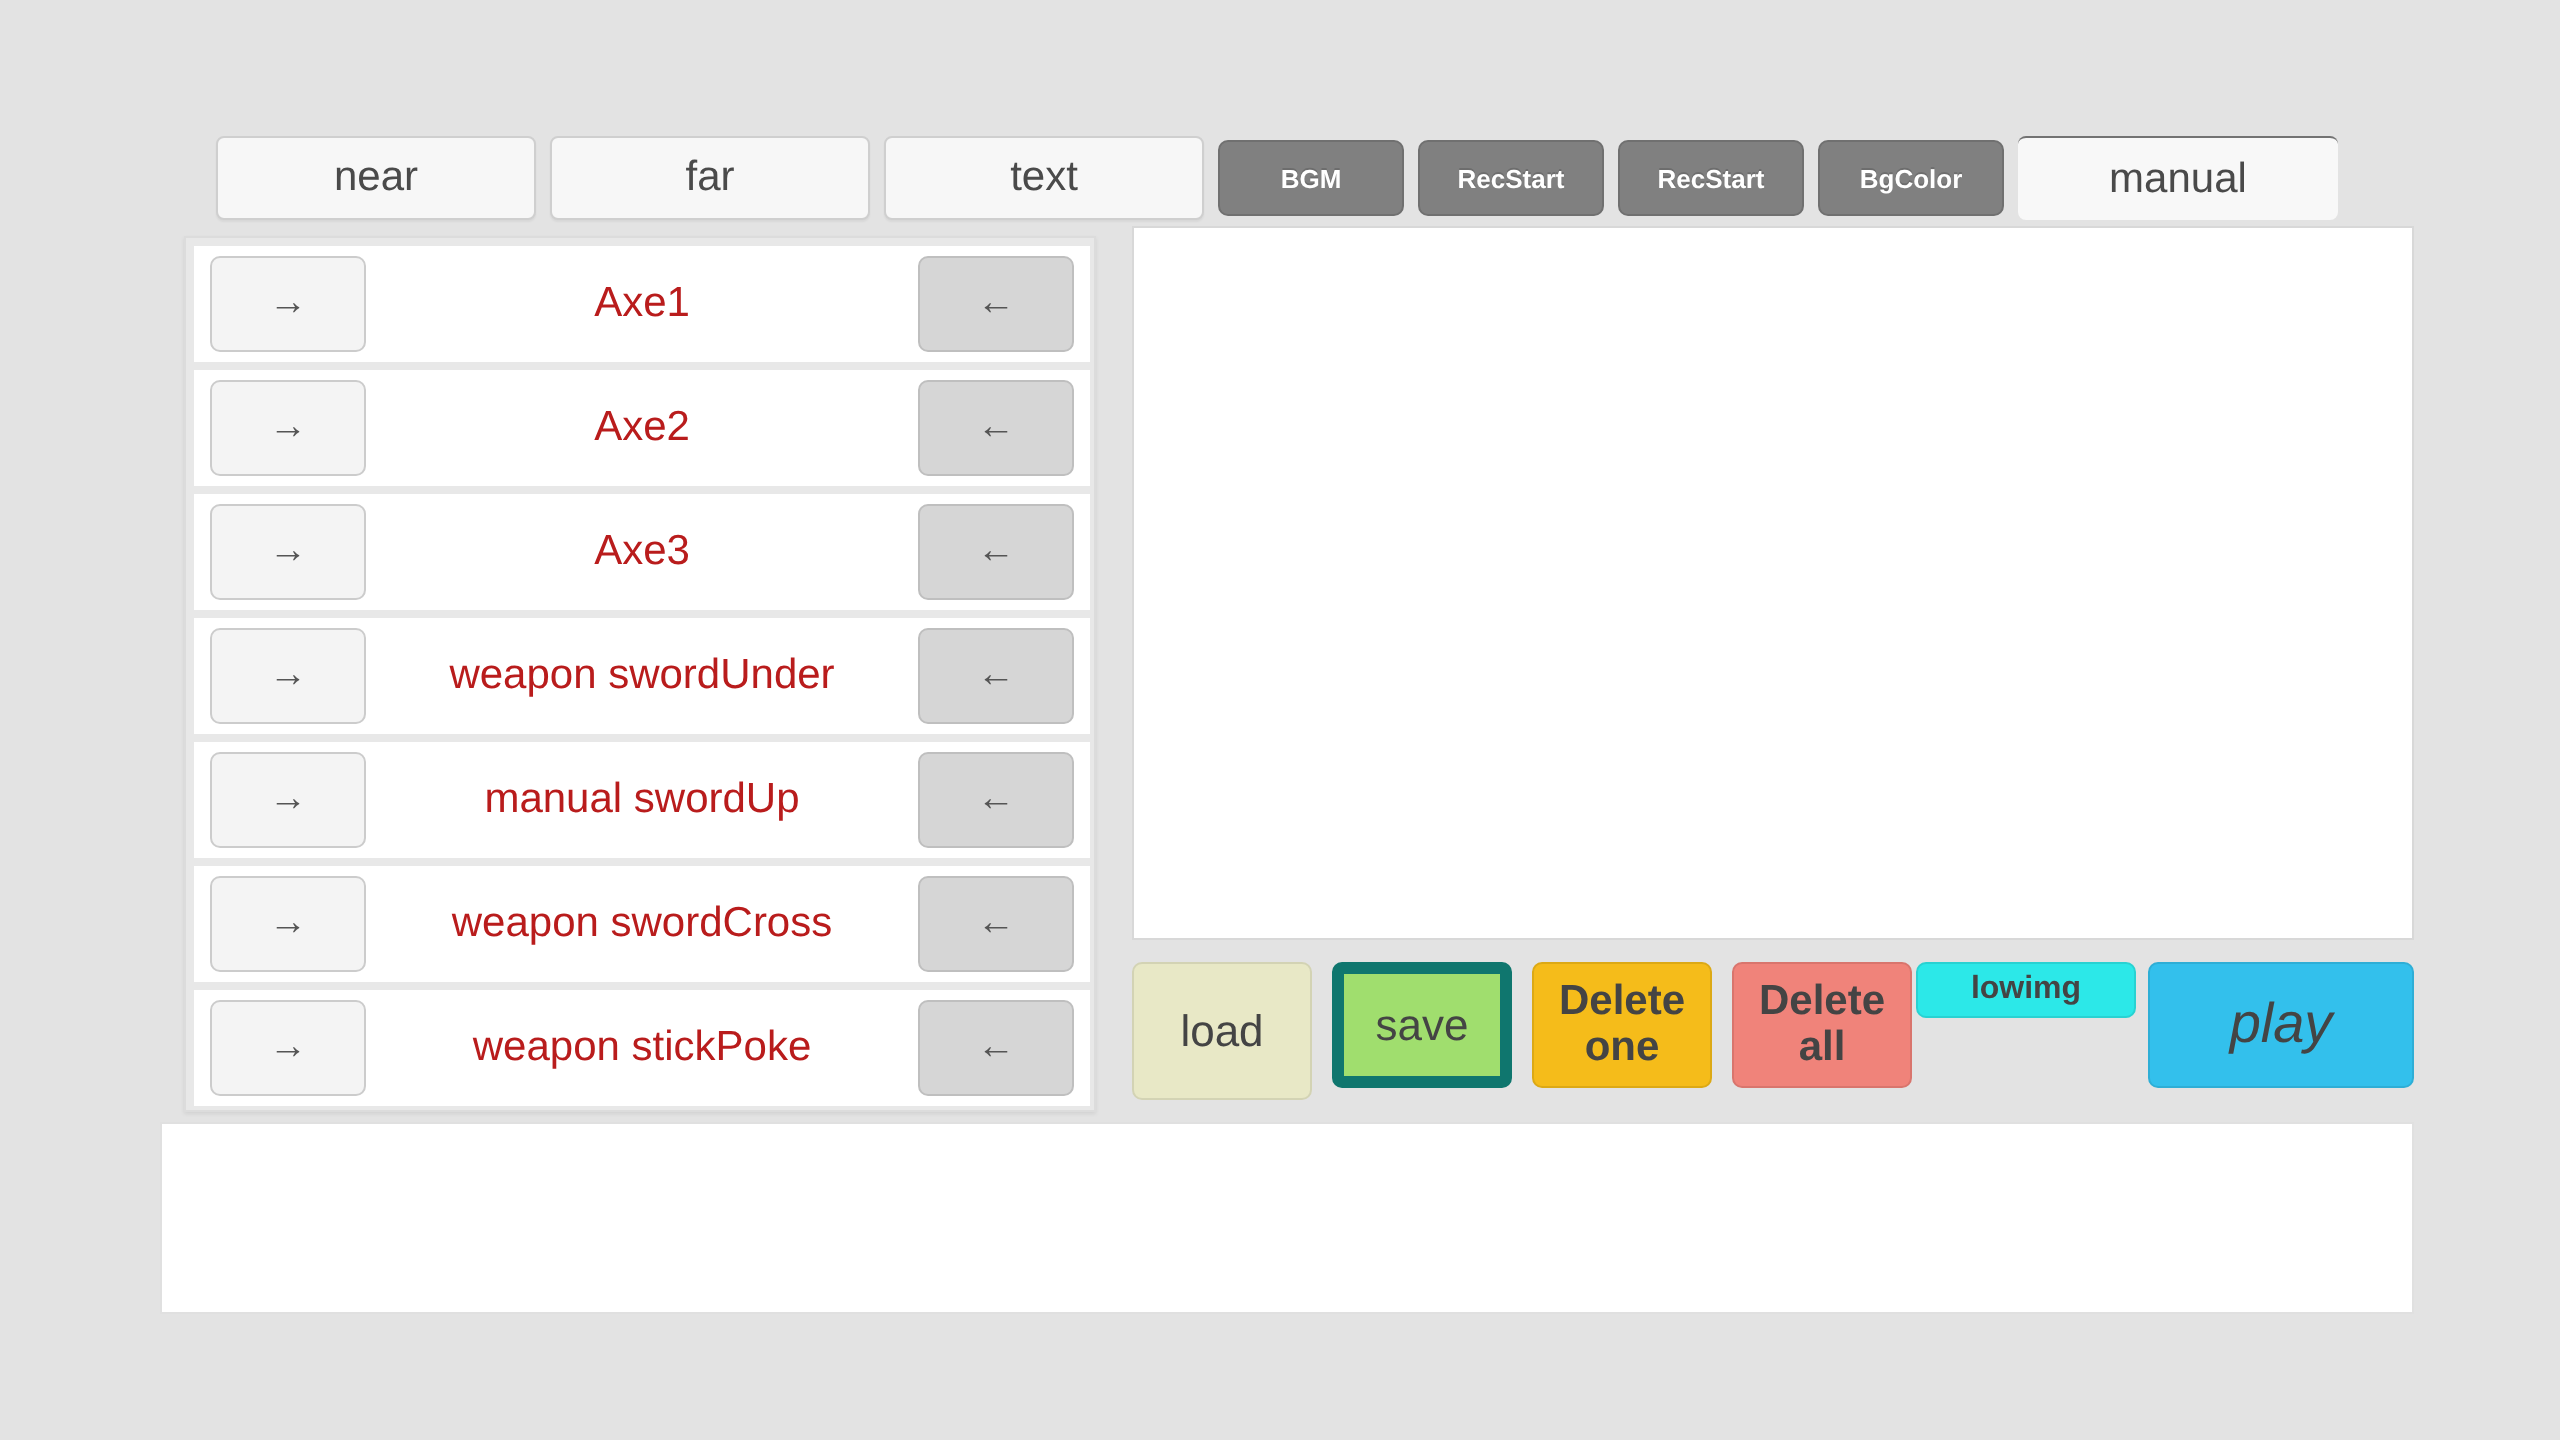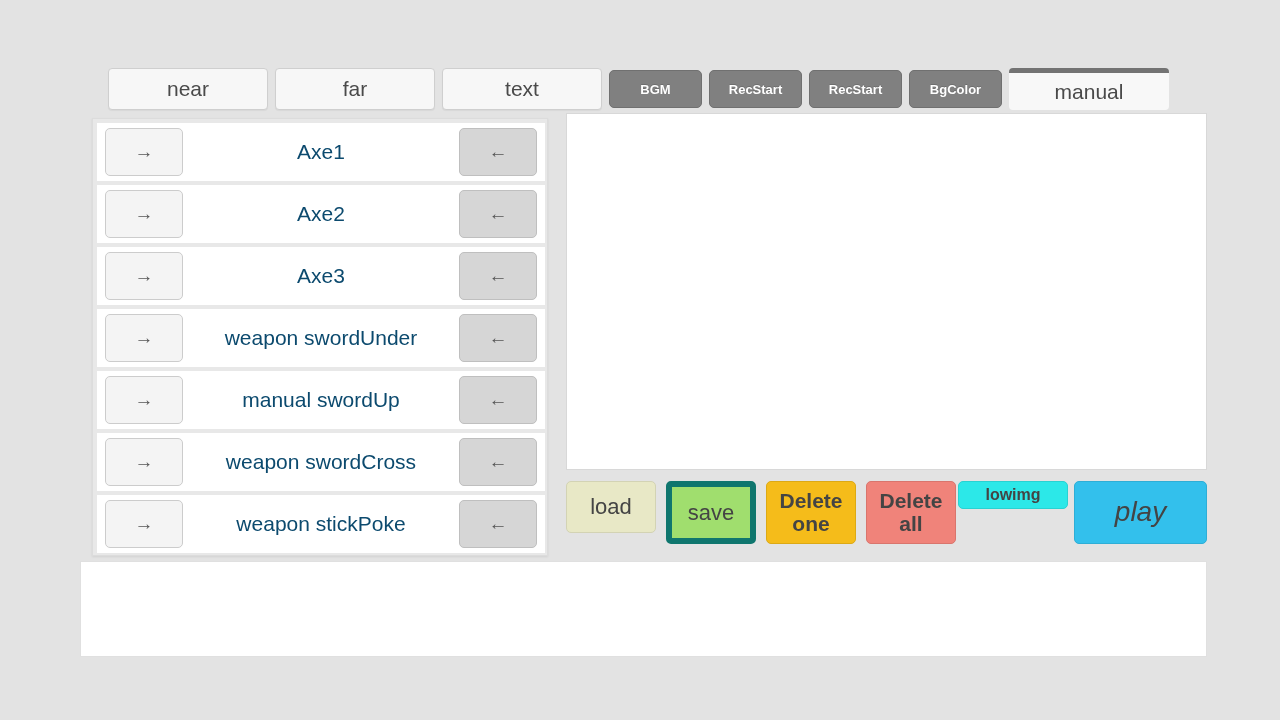--- a/index.html
+++ b/index.html
@@ -38,21 +38,21 @@
     align-items: center;
     justify-content: center;
     box-sizing: border-box;
     margin-right: 3px;
     box-shadow: 0 1px 1px rgba(0,0,0,0.05);
   }
   .tab.wide { width: 160px; }
   .tab.active-tab {
     background: #f8f8f8;
     border: none;
-    border-top: 5px solid #737373;
+    border-top: 1px solid #737373;
     box-shadow: none;
   }
   .tab-gray {
     height: 38px;
     margin-top: 2px;
     background: #808080;
     border: 1px solid #707070;
     border-radius: 5px;
     color: #ffffff;
     font-size: 13px;
@@ -113,21 +113,21 @@
   }
   .row-btn.right-btn {
     background: #d6d6d6;
     border: 1px solid #bfbfbf;
     margin-right: 8px;
   }
   .row-label {
     flex: 1 1 auto;
     text-align: center;
     font-size: 21px;
-    color: #0c4a6e;
+    color: #b91c1c;
     white-space: nowrap;
     overflow: hidden;
   }
 
   
   #canvas-panel {
     position: absolute;
     left: 566px;
     top: 113px;
     width: 641px;
@@ -151,21 +151,21 @@
     border-radius: 5px;
     box-sizing: border-box;
     display: flex;
     align-items: center;
     justify-content: center;
     text-align: center;
     line-height: 1.08;
     color: #444444;
   }
   #btn-load {
-    left: 0px; width: 90px; height: 52px;
+    left: 0px; width: 90px; height: 69px;
     background: #e8e8c6; border: 1px solid #d3d3b4;
     font-size: 22px;
   }
   #btn-save {
     left: 100px; width: 90px; height: 63px;
     background: #a0de6e; border: 6px solid #0f766e;
     font-size: 22px;
   }
   #btn-delete-one {
     left: 200px; width: 90px; height: 63px;

